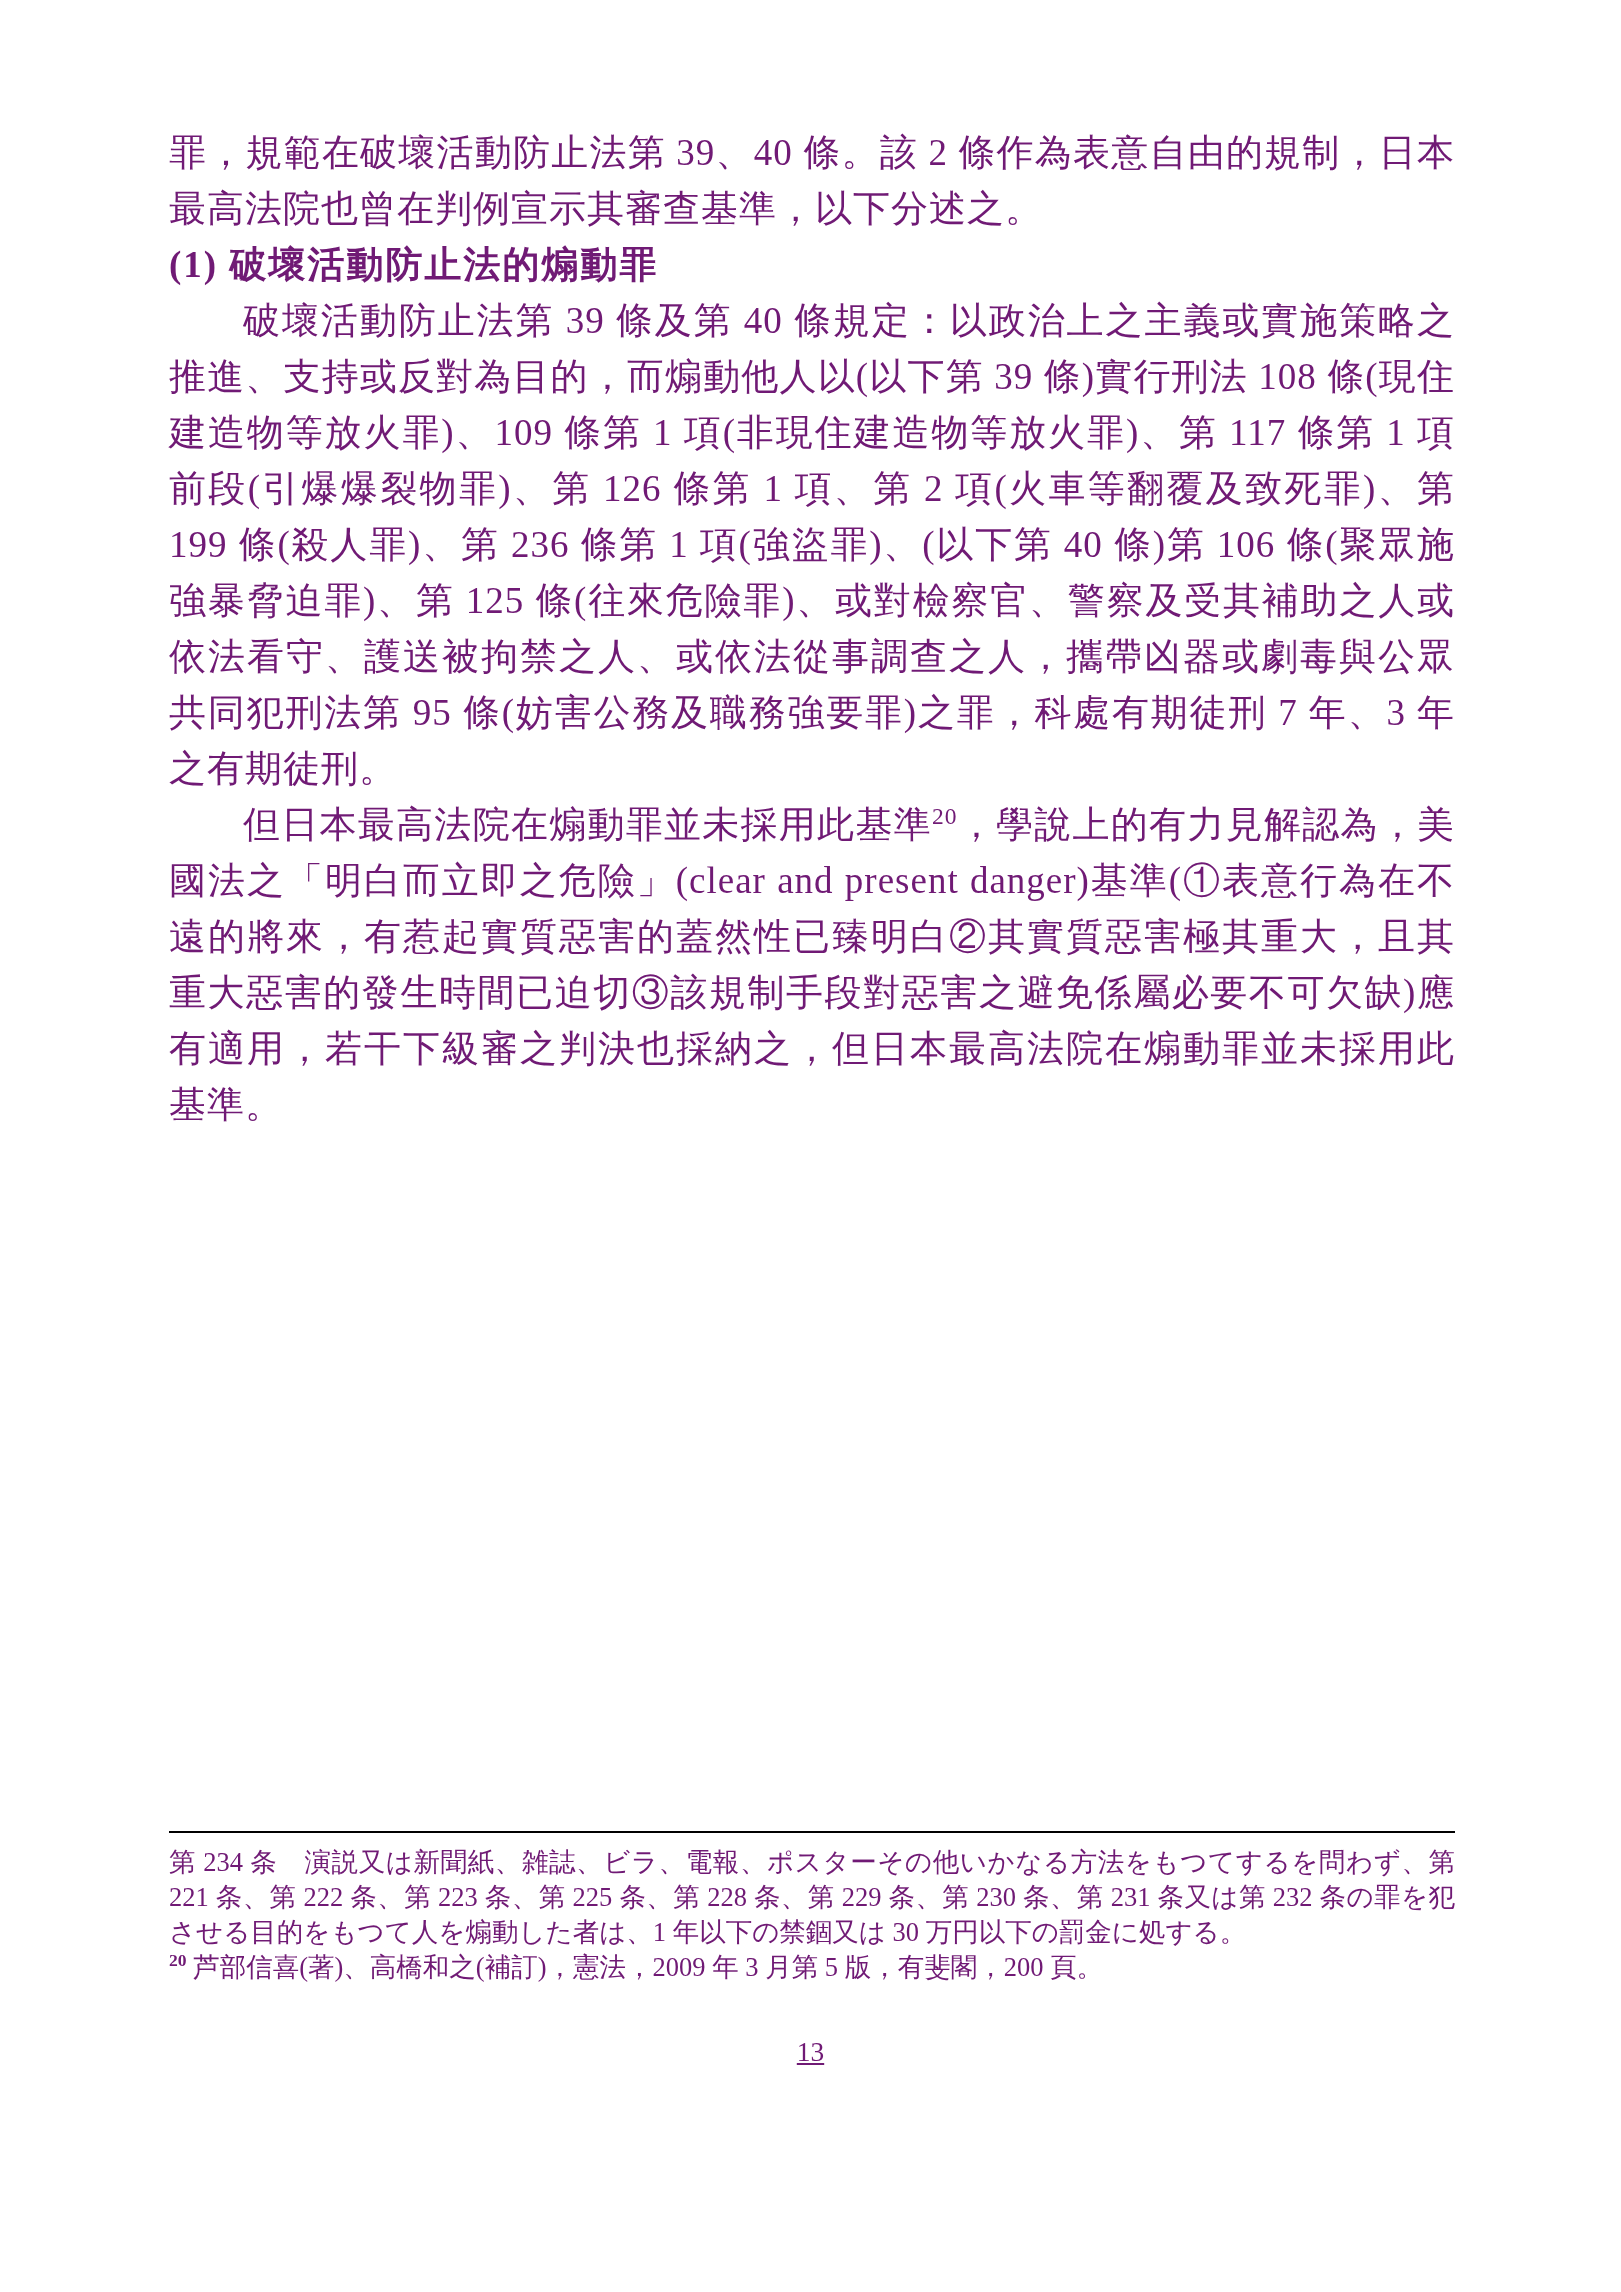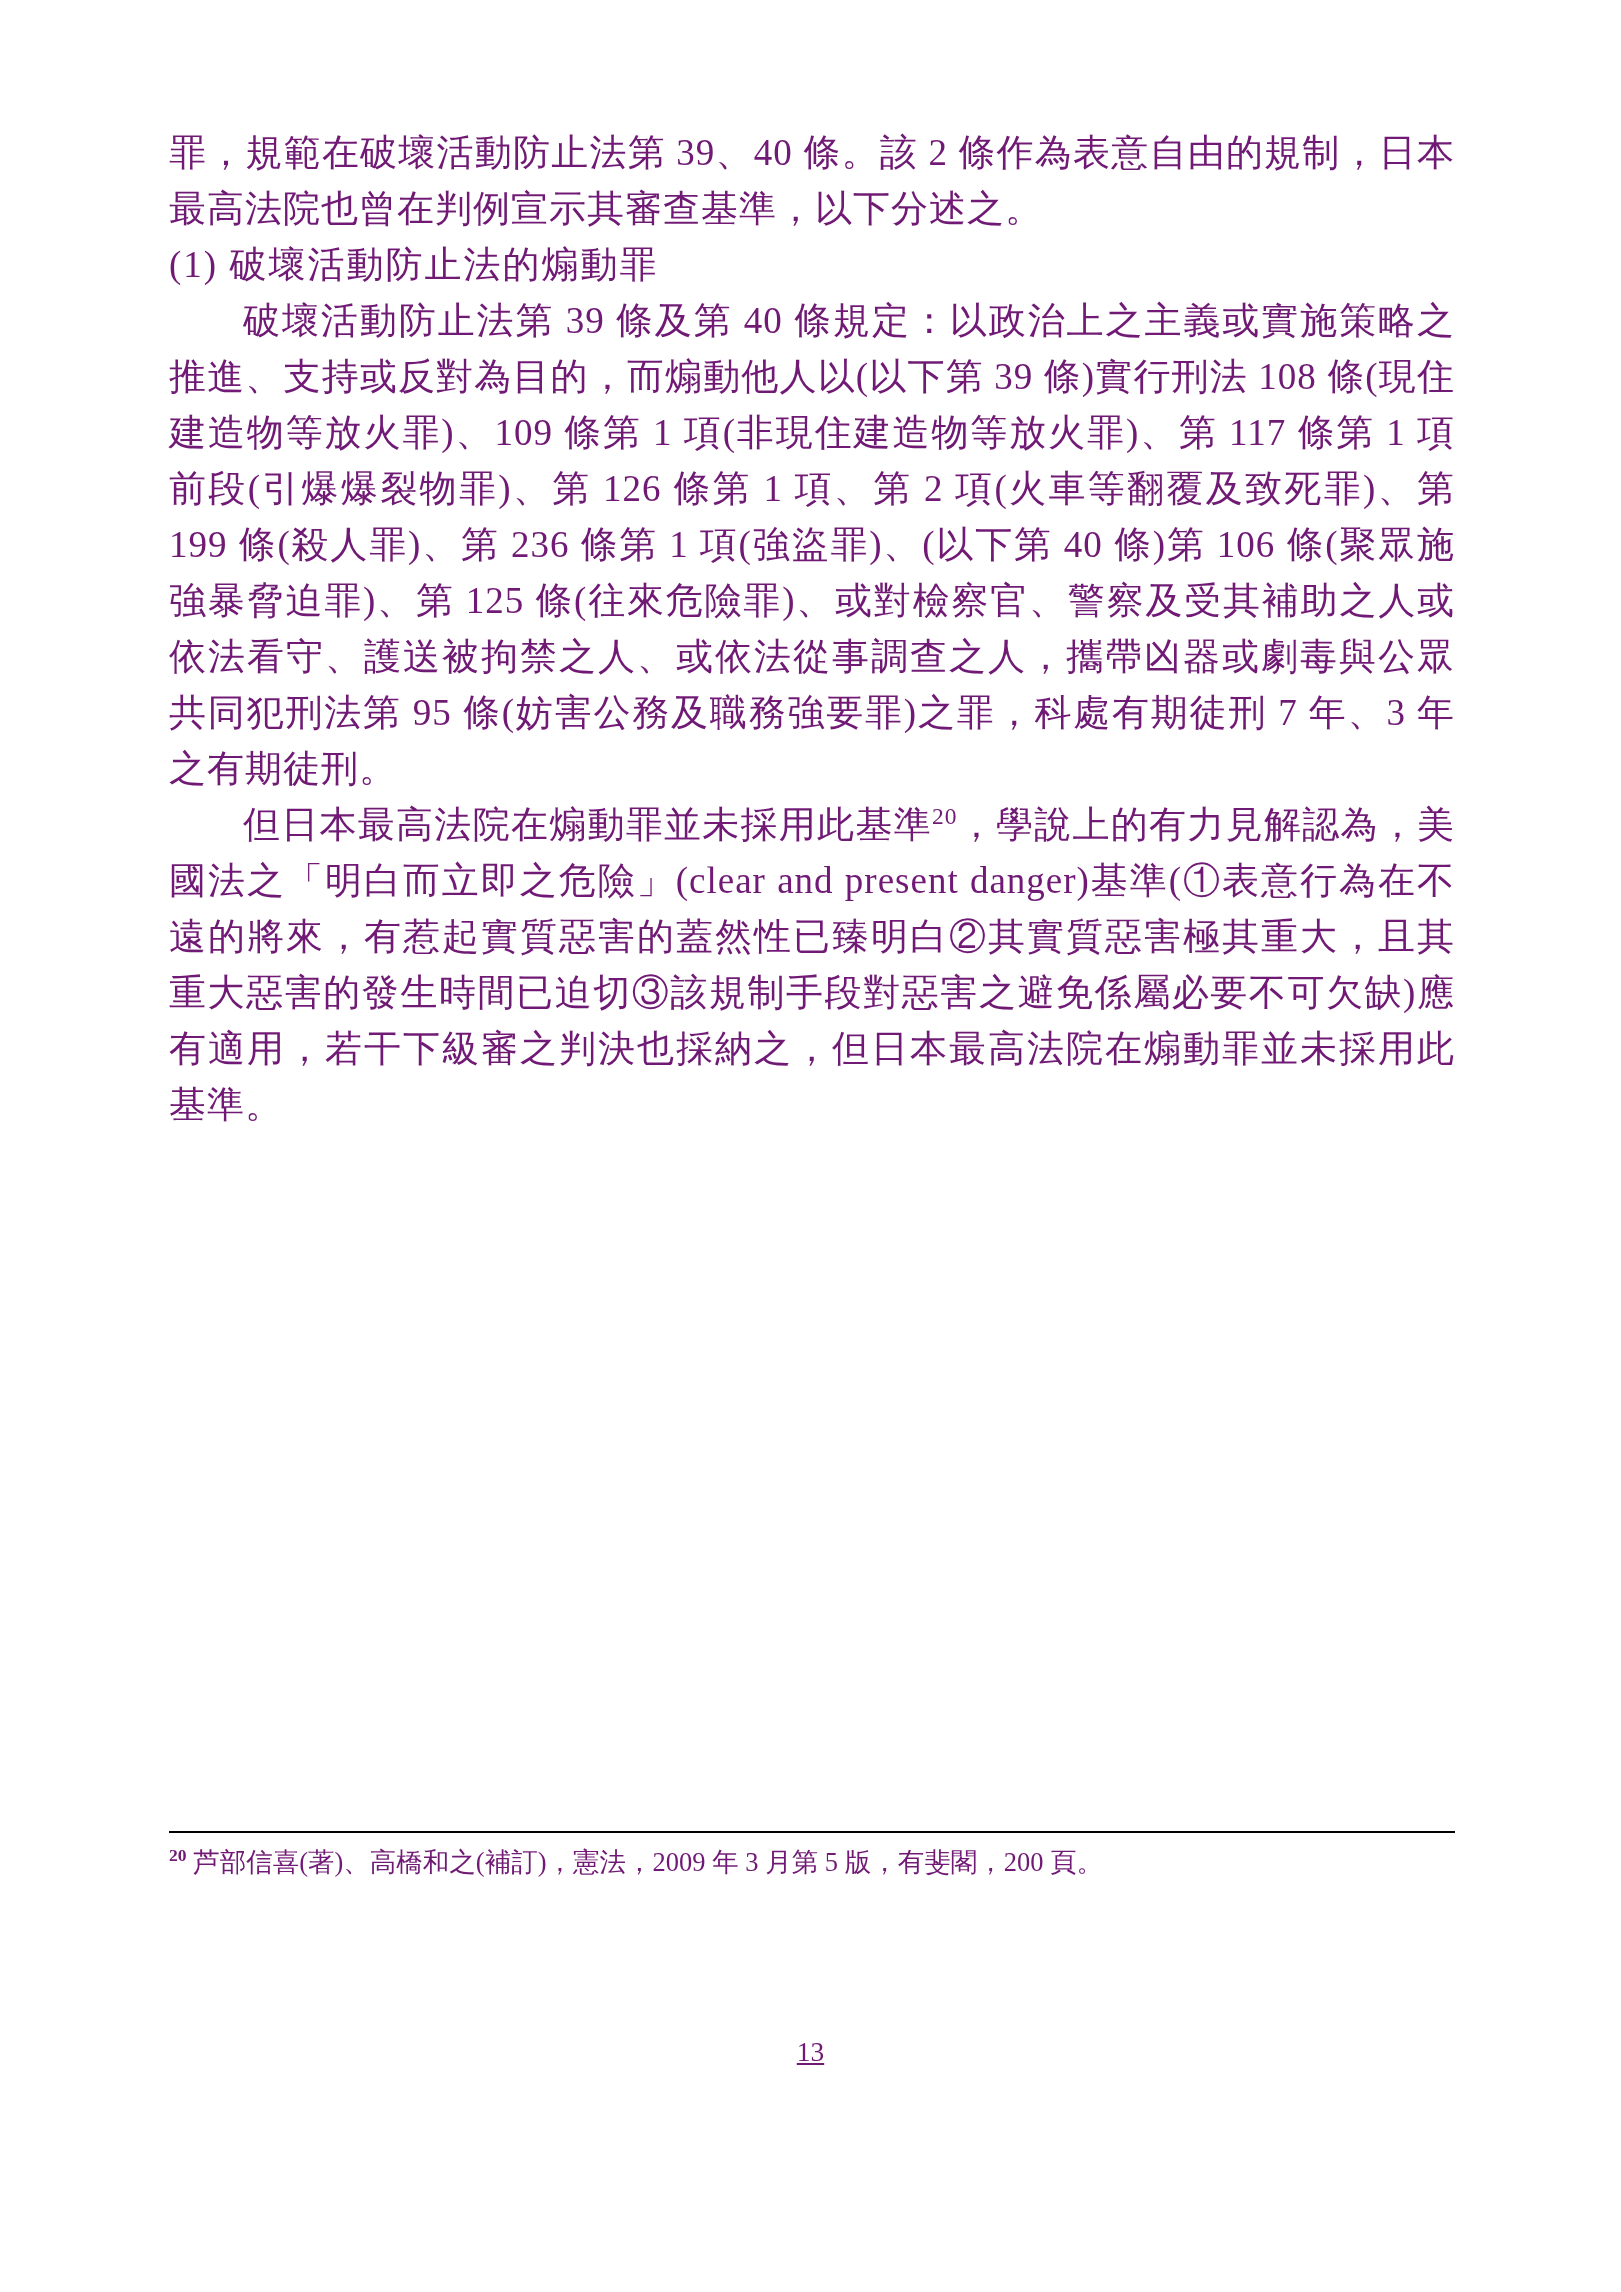--- a/index.html
+++ b/index.html
@@ -31,21 +31,21 @@
     text-justify: inter-ideograph;
     letter-spacing: 1px;
   }
 
   .indented { text-indent: 2em; }
 
   .body-heading {
     margin: 0;
     font-size: 37px;
     line-height: 56px;
-    font-weight: 400;
+    font-weight: 700;
     letter-spacing: 2px;
   }
 
   .fn-ref {
     font-size: 23.5px;
     line-height: 0;
     vertical-align: super;
   }
 
   
@@ -99,20 +99,21 @@
     <p class="body-heading">(1) 破壞活動防止法的煽動罪</p>
 
     <p class="body-para indented">破壞活動防止法第 39 條及第 40 條規定：以政治上之主義或實施策略之推進、支持或反對為目的，而煽動他人以(以下第 39 條)實行刑法 108 條(現住建造物等放火罪)、109 條第 1 項(非現住建造物等放火罪)、第 117 條第 1 項前段(引爆爆裂物罪)、第 126 條第 1 項、第 2 項(火車等翻覆及致死罪)、第 199 條(殺人罪)、第 236 條第 1 項(強盜罪)、(以下第 40 條)第 106 條(聚眾施強暴脅迫罪)、第 125 條(往來危險罪)、或對檢察官、警察及受其補助之人或依法看守、護送被拘禁之人、或依法從事調查之人，攜帶凶器或劇毒與公眾共同犯刑法第 95 條(妨害公務及職務強要罪)之罪，科處有期徒刑 7 年、3 年之有期徒刑。</p>
 
     <p class="body-para indented"><span>但日本最高法院在煽動罪並未採用此基準</span><sup class="fn-ref">20</sup><span>，學說上的有力見解認為，美國法之「明白而立即之危險」(clear and present danger)基準(①表意行為在不遠的將來，有惹起實質惡害的蓋然性已臻明白②其實質惡害極其重大，且其重大惡害的發生時間已迫切③該規制手段對惡害之避免係屬必要不可欠缺)應有適用，若干下級審之判決也採納之，但日本最高法院在煽動罪並未採用此基準。</span></p>
   </main>
 
   <footer class="footnote-block">
     <div class="fn-rule"></div>
 
+    <p class="fn-text">第 234 条　演説又は新聞紙、雑誌、ビラ、電報、ポスターその他いかなる方法をもつてするを問わず、第 221 条、第 222 条、第 223 条、第 225 条、第 228 条、第 229 条、第 230 条、第 231 条又は第 232 条の罪を犯させる目的をもつて人を煽動した者は、1 年以下の禁錮又は 30 万円以下の罰金に処する。</p>
 
     <p class="fn-text"><sup class="fn-marker">20</sup> <span>芦部信喜(著)、高橋和之(補訂)，憲法，2009 年 3 月第 5 版，有斐閣，200 頁。</span></p>
   </footer>
 
   <div class="page-number">13</div>
 
 </div>
 
 
 </body></html>

